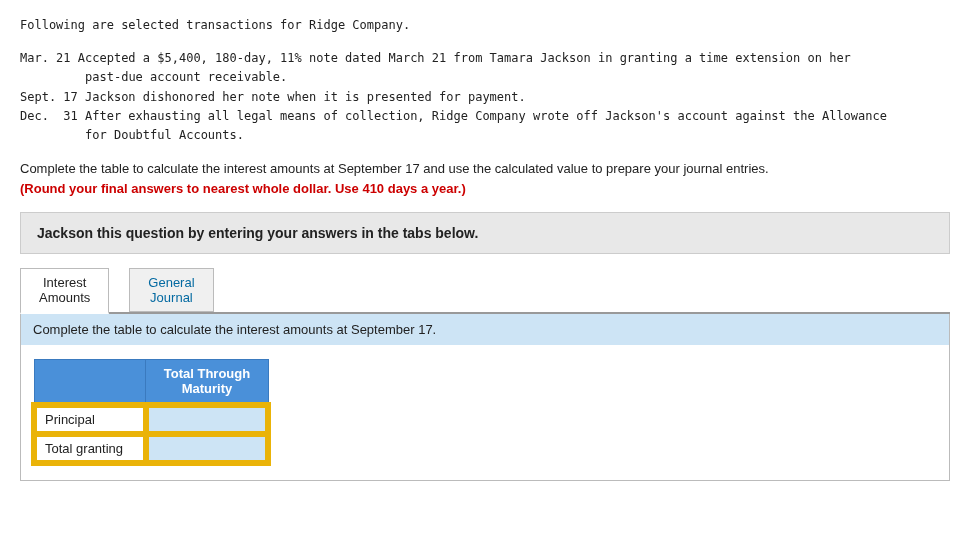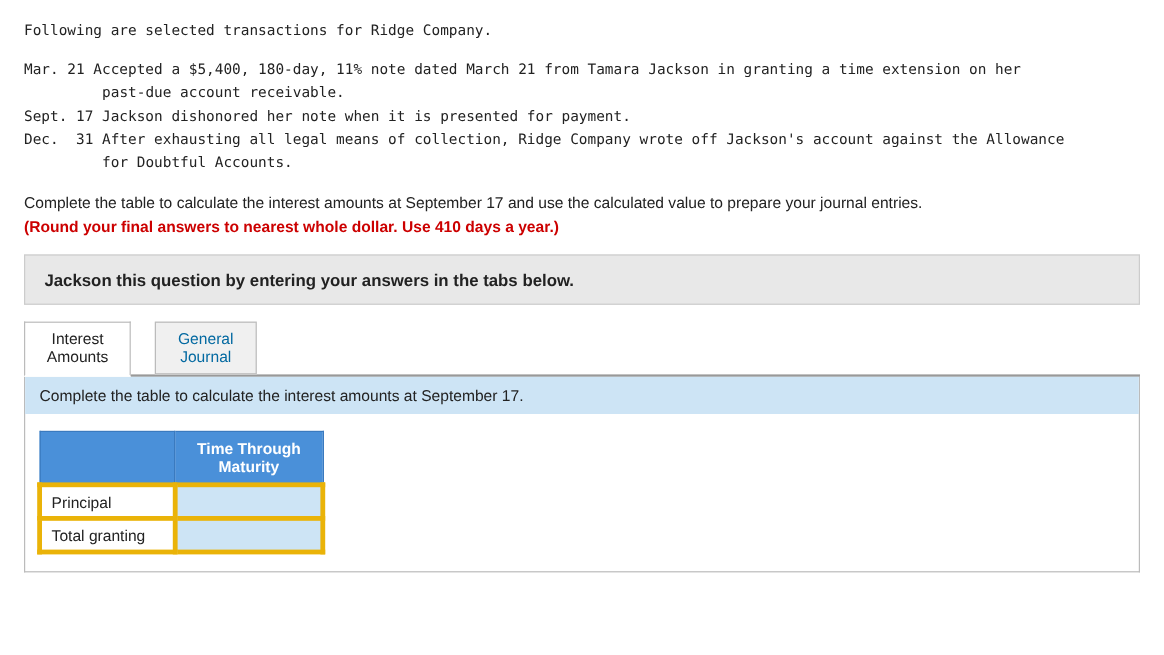--- a/index.html
+++ b/index.html
@@ -84,21 +84,21 @@
     }
     .interest-table th {
       background: #4a90d9;
       color: #fff;
       text-align: center;
       padding: 6px 12px;
       font-size: 13px;
       border: 1px solid #3a7abf;
     }
     .interest-table td {
-      border: 4px solid #eab308;
+      border: 6px solid #eab308;
       padding: 4px 8px;
       font-size: 13px;
       height: 28px;
     }
     .interest-table td.row-label {
       background: #fff;
       width: 110px;
     }
     .interest-table td.input-cell {
       background: #cde4f5;
@@ -148,21 +148,21 @@
 <div class="tab-content-area">
   <div class="tab-header-bar">
     <span>Complete the table to calculate the interest amounts at September 17.</span>
   </div>
   <div class="table-area">
     <table class="interest-table">
       <thead>
         <tr>
           <th style="background:#4a90d9; border:1px solid #3a7abf;"></th>
           <th>
-            <span>Time Through</span><br>
+            <span>Total Through</span><br>
             <span>Maturity</span>
           </th>
         </tr>
       </thead>
       <tbody id="table-body">
       <tr>
             <td class="row-label">Principal</td>
             <td class="input-cell"><input type="text" style=""></td>
           </tr>
           <tr>

